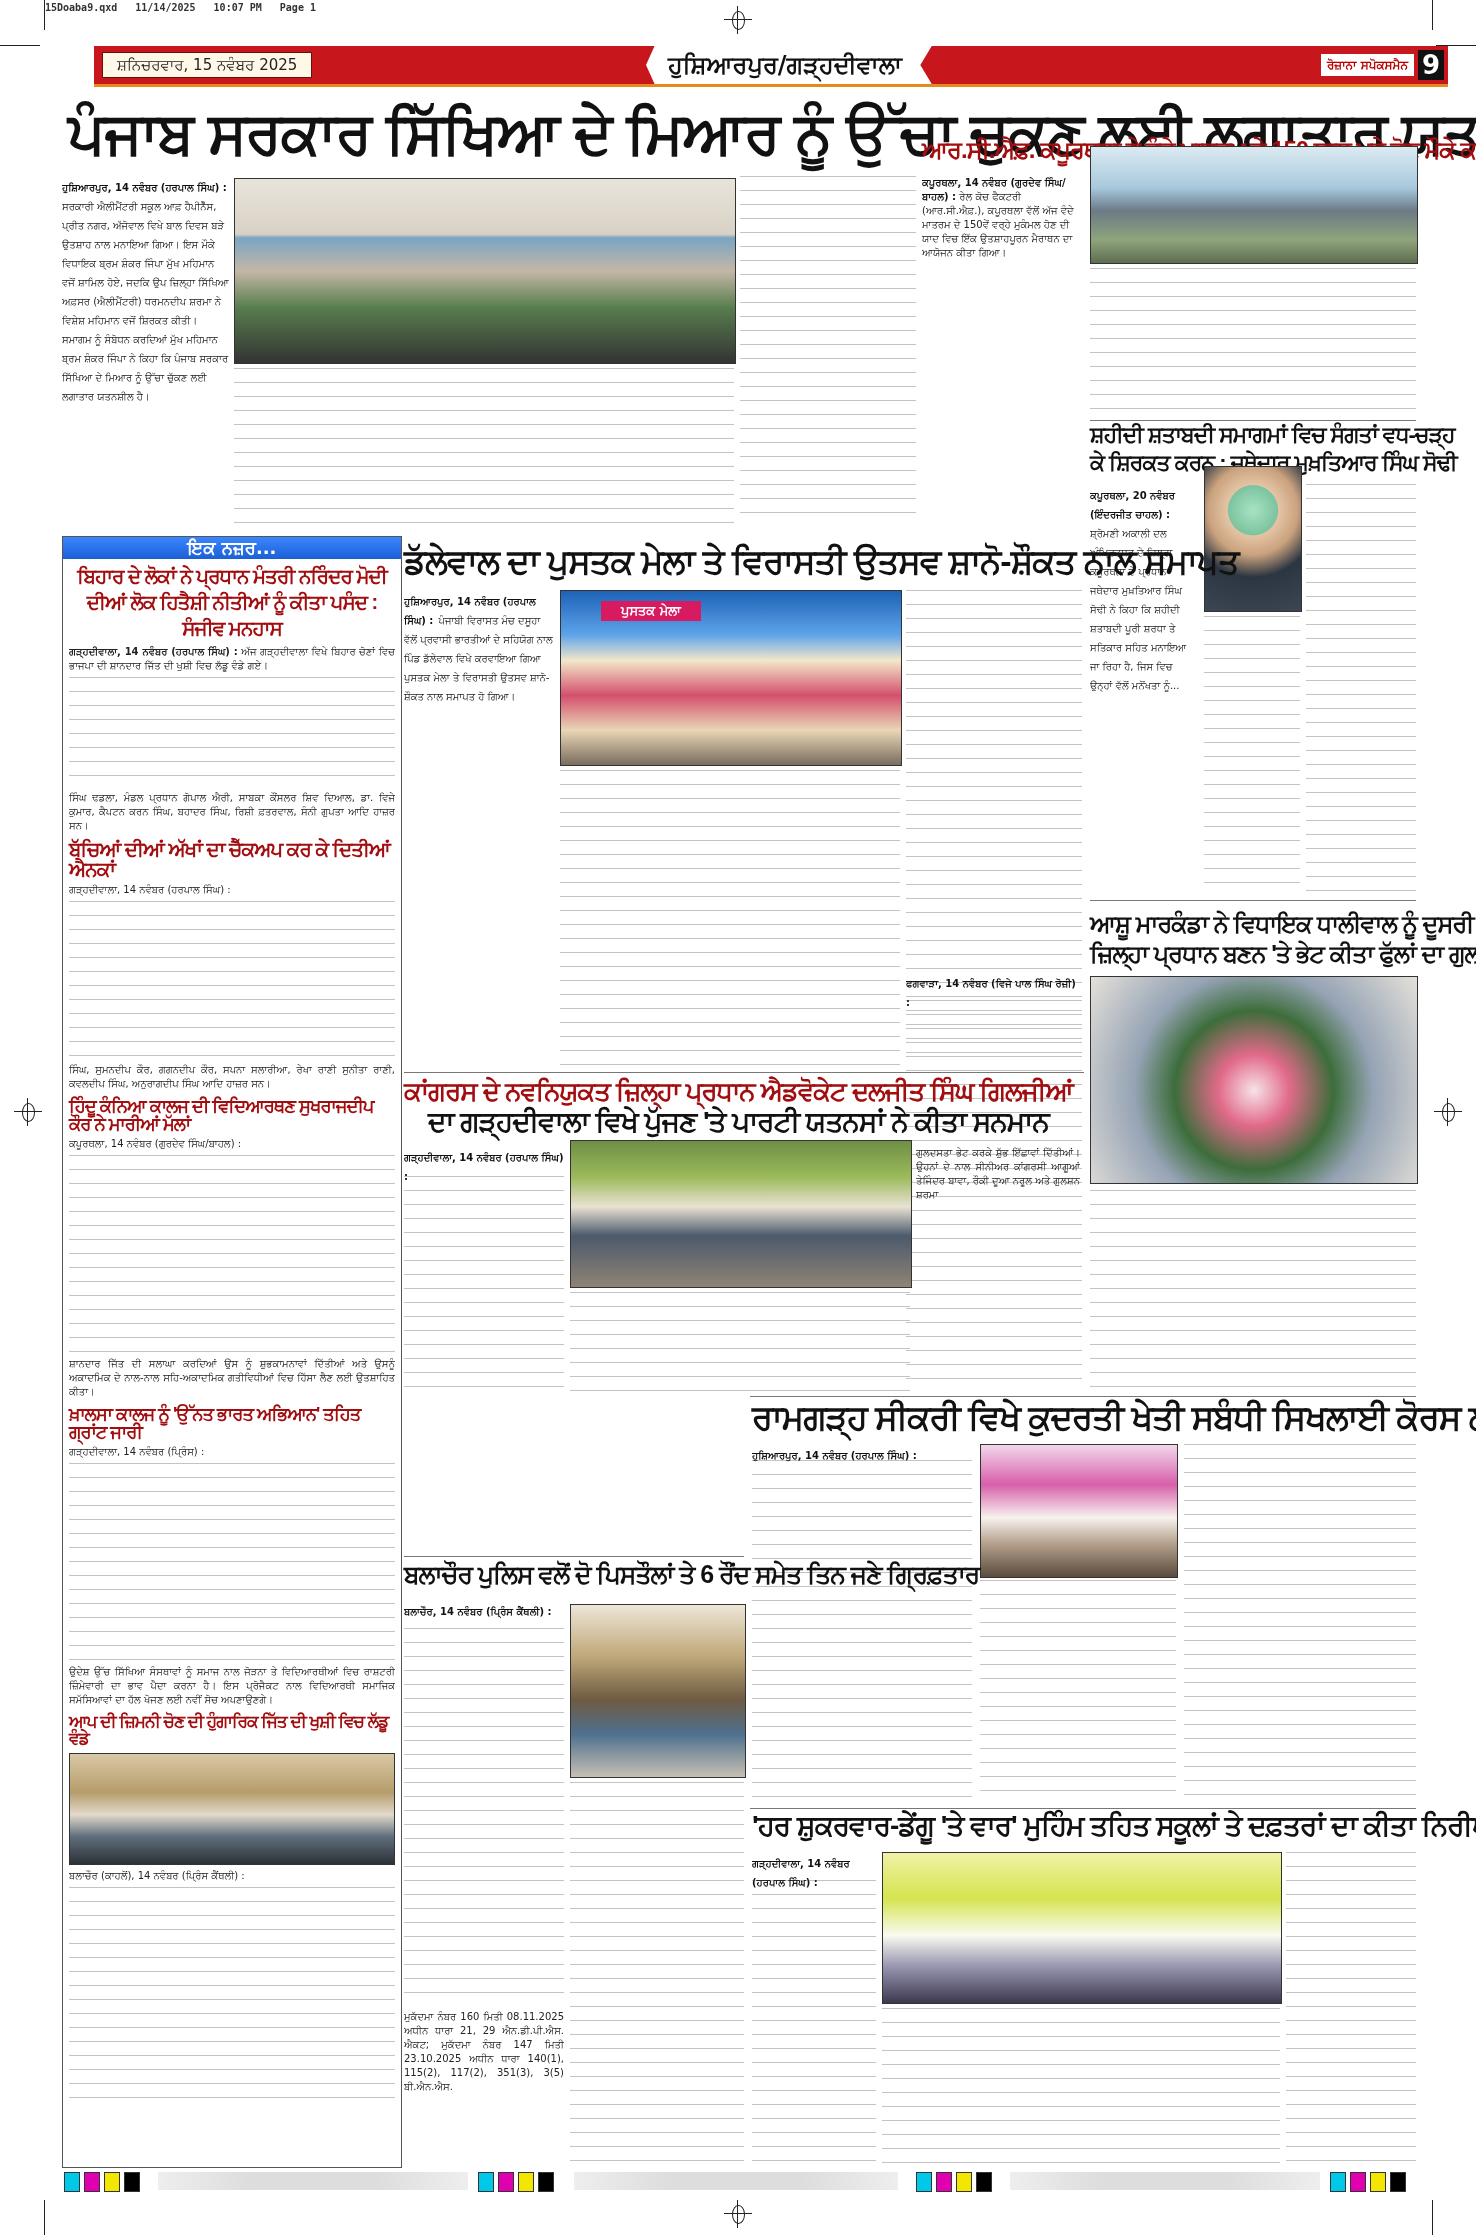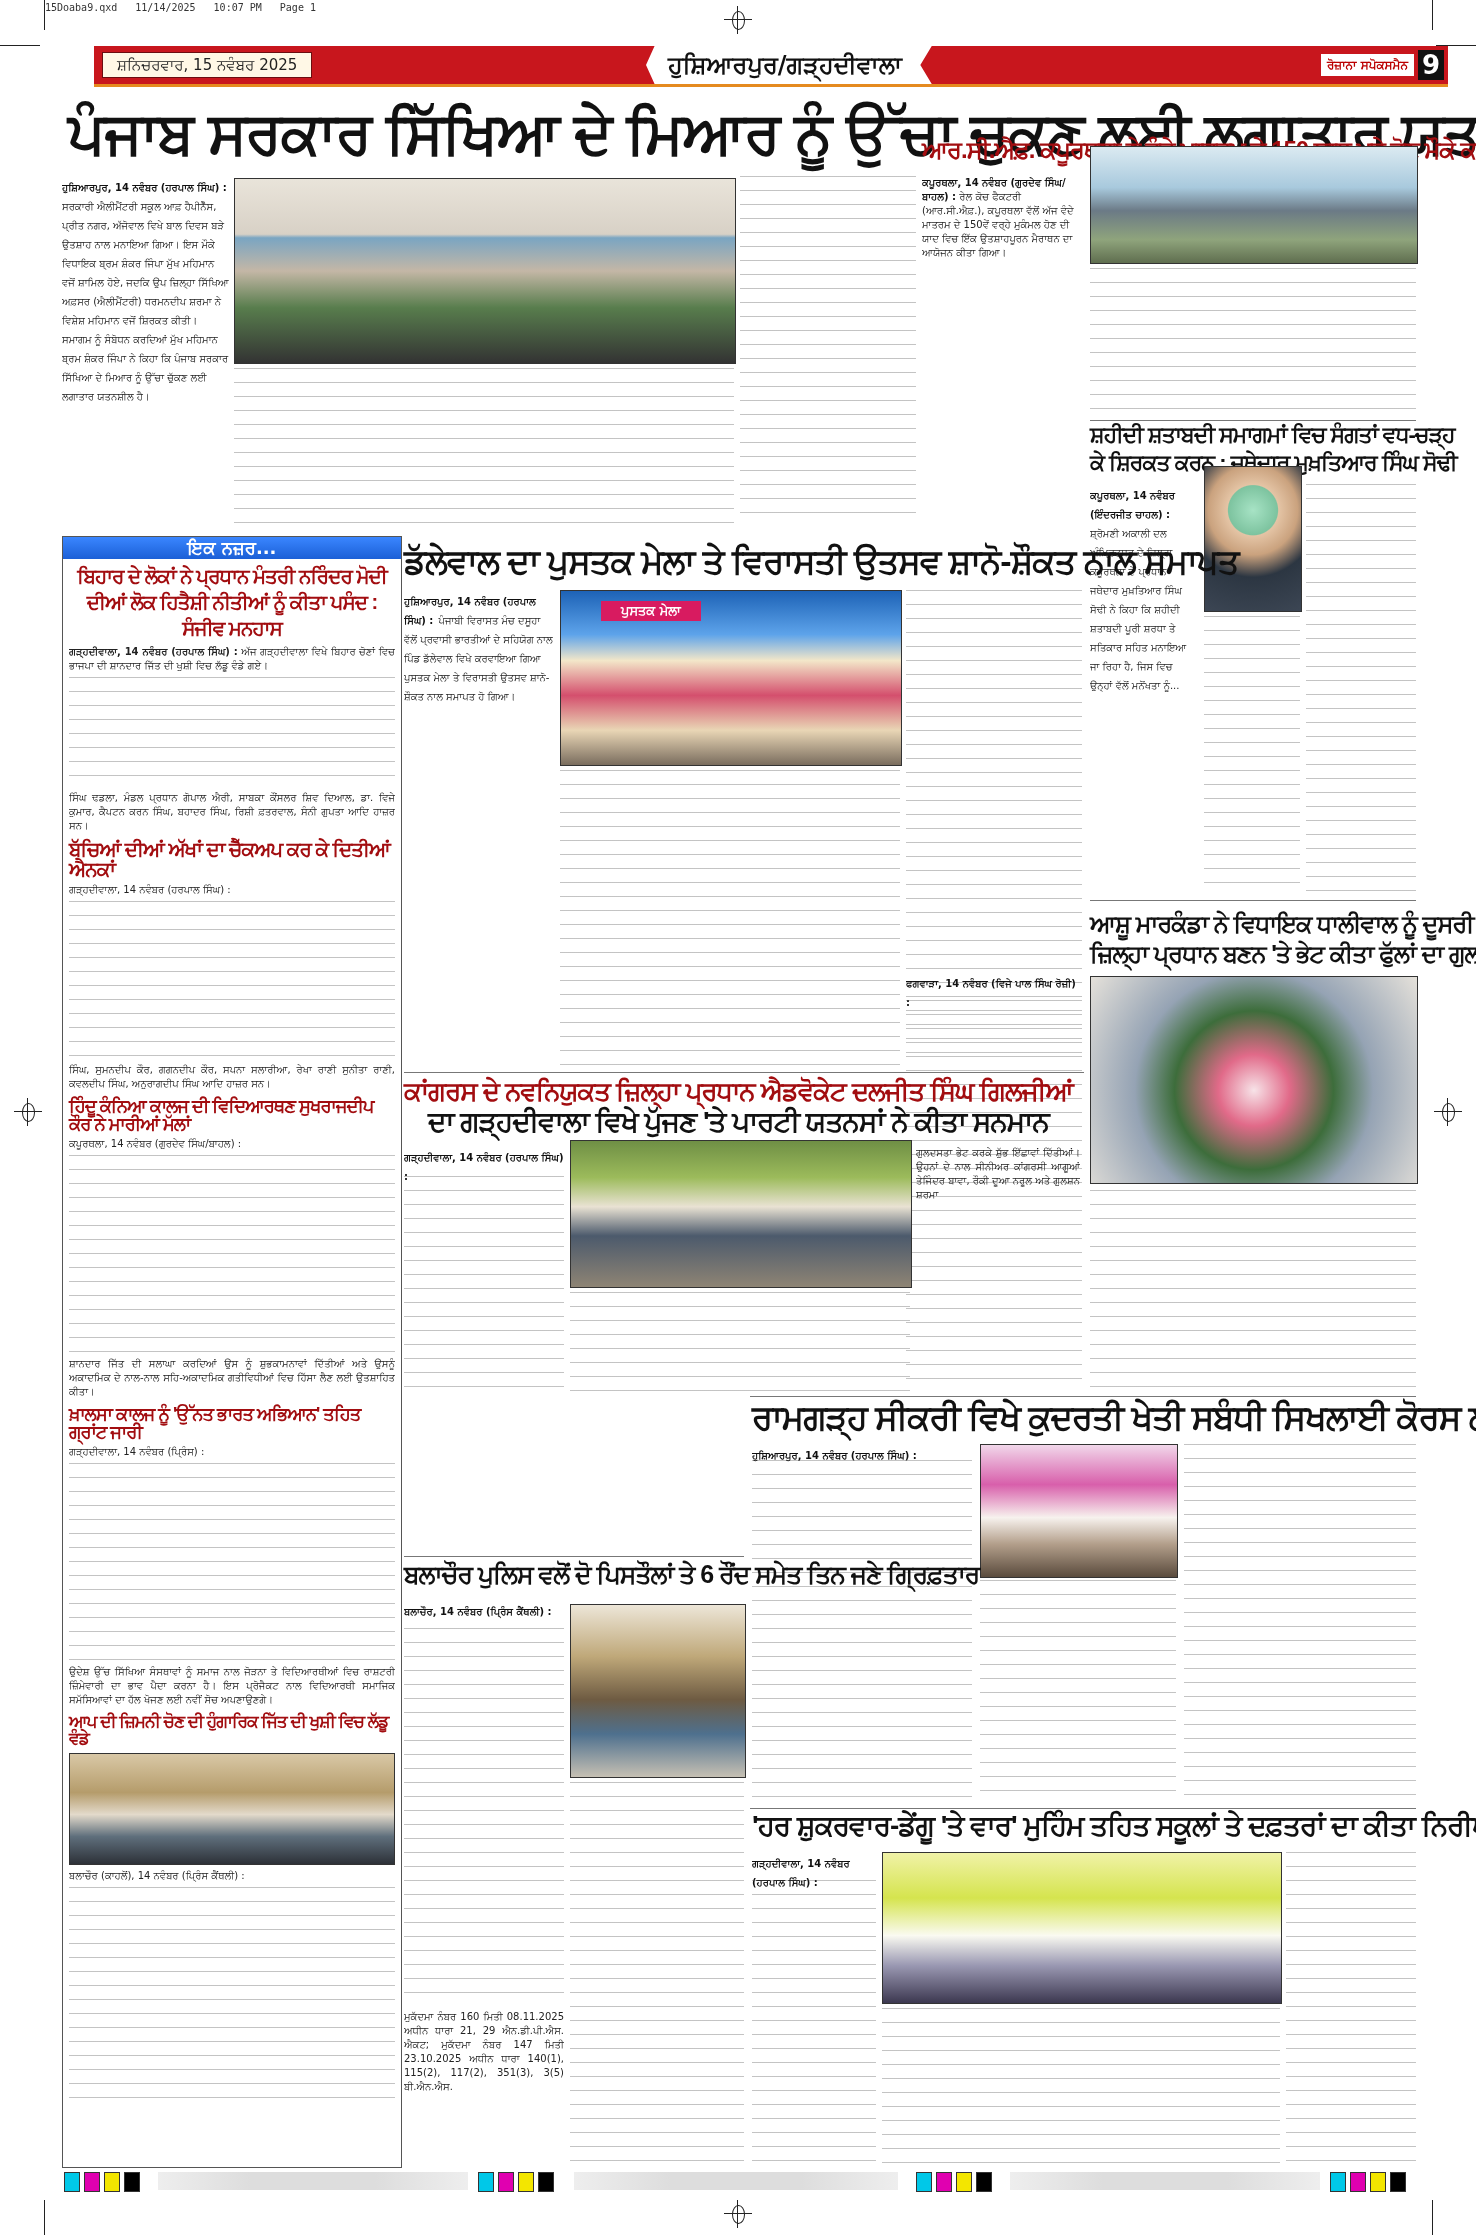--- a/index.html
+++ b/index.html
@@ -1,18 +1,18 @@
 <!DOCTYPE html>
 <html><head>
 <meta charset="utf-8">
 <style>
   html,body{margin:0;padding:0;background:#fff;}
   body{width:1476px;height:2235px;position:relative;overflow:hidden;font-family:"DejaVu Sans",sans-serif;color:#111;}
   .abs{position:absolute;}
-  .slug{left:45px;top:2px;font-family:"DejaVu Sans Mono",monospace;font-size:10px;color:#333;}
+  .slug{left:45px;top:2px;font-family:"DejaVu Sans Mono",monospace;font-size:10px;color:#333;font-weight:bold;}
   .regmark{width:28px;height:28px;}
   .regmark:before{content:"";position:absolute;left:13px;top:0;width:1px;height:28px;background:#222;}
   .regmark:after{content:"";position:absolute;left:0;top:13px;width:28px;height:1px;background:#222;}
   .regmark span{position:absolute;left:8px;top:5px;width:11px;height:17px;border:1px solid #222;border-radius:50%;}
   .trim{background:#222;}
   
   .masthead{left:62px;top:46px;width:1354px;height:38px;background:#c8161d;border-bottom:3px solid #e58a1f;margin-left:32px;}
   .datebox{left:8px;top:6px;height:24px;padding:0 14px;background:#fff8e6;border:1px solid #6b0d10;font-size:15px;line-height:24px;color:#222;}
   .sectiontag{left:552px;top:0;height:38px;padding:0 30px 0 22px;background:#fff;font-size:24px;font-weight:bold;line-height:38px;color:#111;clip-path:polygon(3% 0,100% 0,96% 50%,100% 100%,3% 100%,0 50%);}
   .brand{right:34px;top:8px;height:22px;padding:0 6px;background:#fff;font-size:12px;font-weight:bold;line-height:22px;color:#b00;}
@@ -94,21 +94,21 @@
   <span class="dateline">ਕਪੂਰਥਲਾ, 14 ਨਵੰਬਰ (ਗੁਰਦੇਵ ਸਿੰਘ/ਬਾਹਲ) :</span>
   <span class="body">ਰੇਲ ਕੋਚ ਫੈਕਟਰੀ (ਆਰ.ਸੀ.ਐਫ਼.), ਕਪੂਰਥਲਾ ਵੱਲੋਂ ਅੱਜ ਵੰਦੇ ਮਾਤਰਮ ਦੇ 150ਵੇਂ ਵਰ੍ਹੇ ਮੁਕੰਮਲ ਹੋਣ ਦੀ ਯਾਦ ਵਿਚ ਇੱਕ ਉਤਸ਼ਾਹਪੂਰਨ ਮੈਰਾਥਨ ਦਾ ਆਯੋਜਨ ਕੀਤਾ ਗਿਆ।</span>
 </div>
 <div class="photo ph-marathon" style="left:1090px;top:146px;width:326px;height:116px;"></div>
 <div class="col lines" style="left:1090px;top:268px;width:326px;height:150px;"></div>
 
 <div class="rule" style="left:1090px;top:420px;width:326px;height:1px;"></div>
 <div class="abs hl sm" style="left:1090px;top:424px;font-size:22px;">ਸ਼ਹੀਦੀ ਸ਼ਤਾਬਦੀ ਸਮਾਗਮਾਂ ਵਿਚ ਸੰਗਤਾਂ ਵਧ-ਚੜ੍ਹ</div>
 <div class="abs hl sm" style="left:1090px;top:452px;font-size:22px;">ਕੇ ਸ਼ਿਰਕਤ ਕਰਨ : ਜਥੇਦਾਰ ਮੁਖ਼ਤਿਆਰ ਸਿੰਘ ਸੋਢੀ</div>
 <div class="col" style="left:1090px;top:484px;width:108px;height:410px;">
-  <span class="dateline">ਕਪੂਰਥਲਾ, 14 ਨਵੰਬਰ (ਇੰਦਰਜੀਤ ਚਾਹਲ) :</span>
+  <span class="dateline">ਕਪੂਰਥਲਾ, 20 ਨਵੰਬਰ (ਇੰਦਰਜੀਤ ਚਾਹਲ) :</span>
   <span class="body">ਸ਼੍ਰੋਮਣੀ ਅਕਾਲੀ ਦਲ ਅੰਮ੍ਰਿਤਸਰ ਦੇ ਜ਼ਿਲ੍ਹਾ ਕਪੂਰਥਲਾ ਦੇ ਪ੍ਰਧਾਨ ਜਥੇਦਾਰ ਮੁਖ਼ਤਿਆਰ ਸਿੰਘ ਸੋਢੀ ਨੇ ਕਿਹਾ ਕਿ ਸ਼ਹੀਦੀ ਸ਼ਤਾਬਦੀ ਪੂਰੀ ਸ਼ਰਧਾ ਤੇ ਸਤਿਕਾਰ ਸਹਿਤ ਮਨਾਇਆ ਜਾ ਰਿਹਾ ਹੈ, ਜਿਸ ਵਿਚ ਉਨ੍ਹਾਂ ਵੱਲੋਂ ਮਨੋਂਖਤਾ ਨੂੰ...</span>
 </div>
 <div class="photo ph-portrait" style="left:1204px;top:466px;width:96px;height:144px;"></div>
 <div class="col lines" style="left:1306px;top:484px;width:110px;height:410px;"></div>
 <div class="col lines" style="left:1204px;top:616px;width:96px;height:278px;"></div>
 
 <div class="box" style="left:62px;top:536px;width:338px;height:1630px;">
   <div class="bluebar" style="height:22px;line-height:22px;">ਇਕ ਨਜ਼ਰ...</div>
   <div class="hl red" style="margin:4px 6px 0;font-size:20px;line-height:26px;white-space:normal;text-align:center;">ਬਿਹਾਰ ਦੇ ਲੋਕਾਂ ਨੇ ਪ੍ਰਧਾਨ ਮੰਤਰੀ ਨਰਿੰਦਰ ਮੋਦੀ ਦੀਆਂ ਲੋਕ ਹਿਤੈਸ਼ੀ ਨੀਤੀਆਂ ਨੂੰ ਕੀਤਾ ਪਸੰਦ : ਸੰਜੀਵ ਮਨਹਾਸ</div>
   <div style="margin:4px 6px;" class="body">

